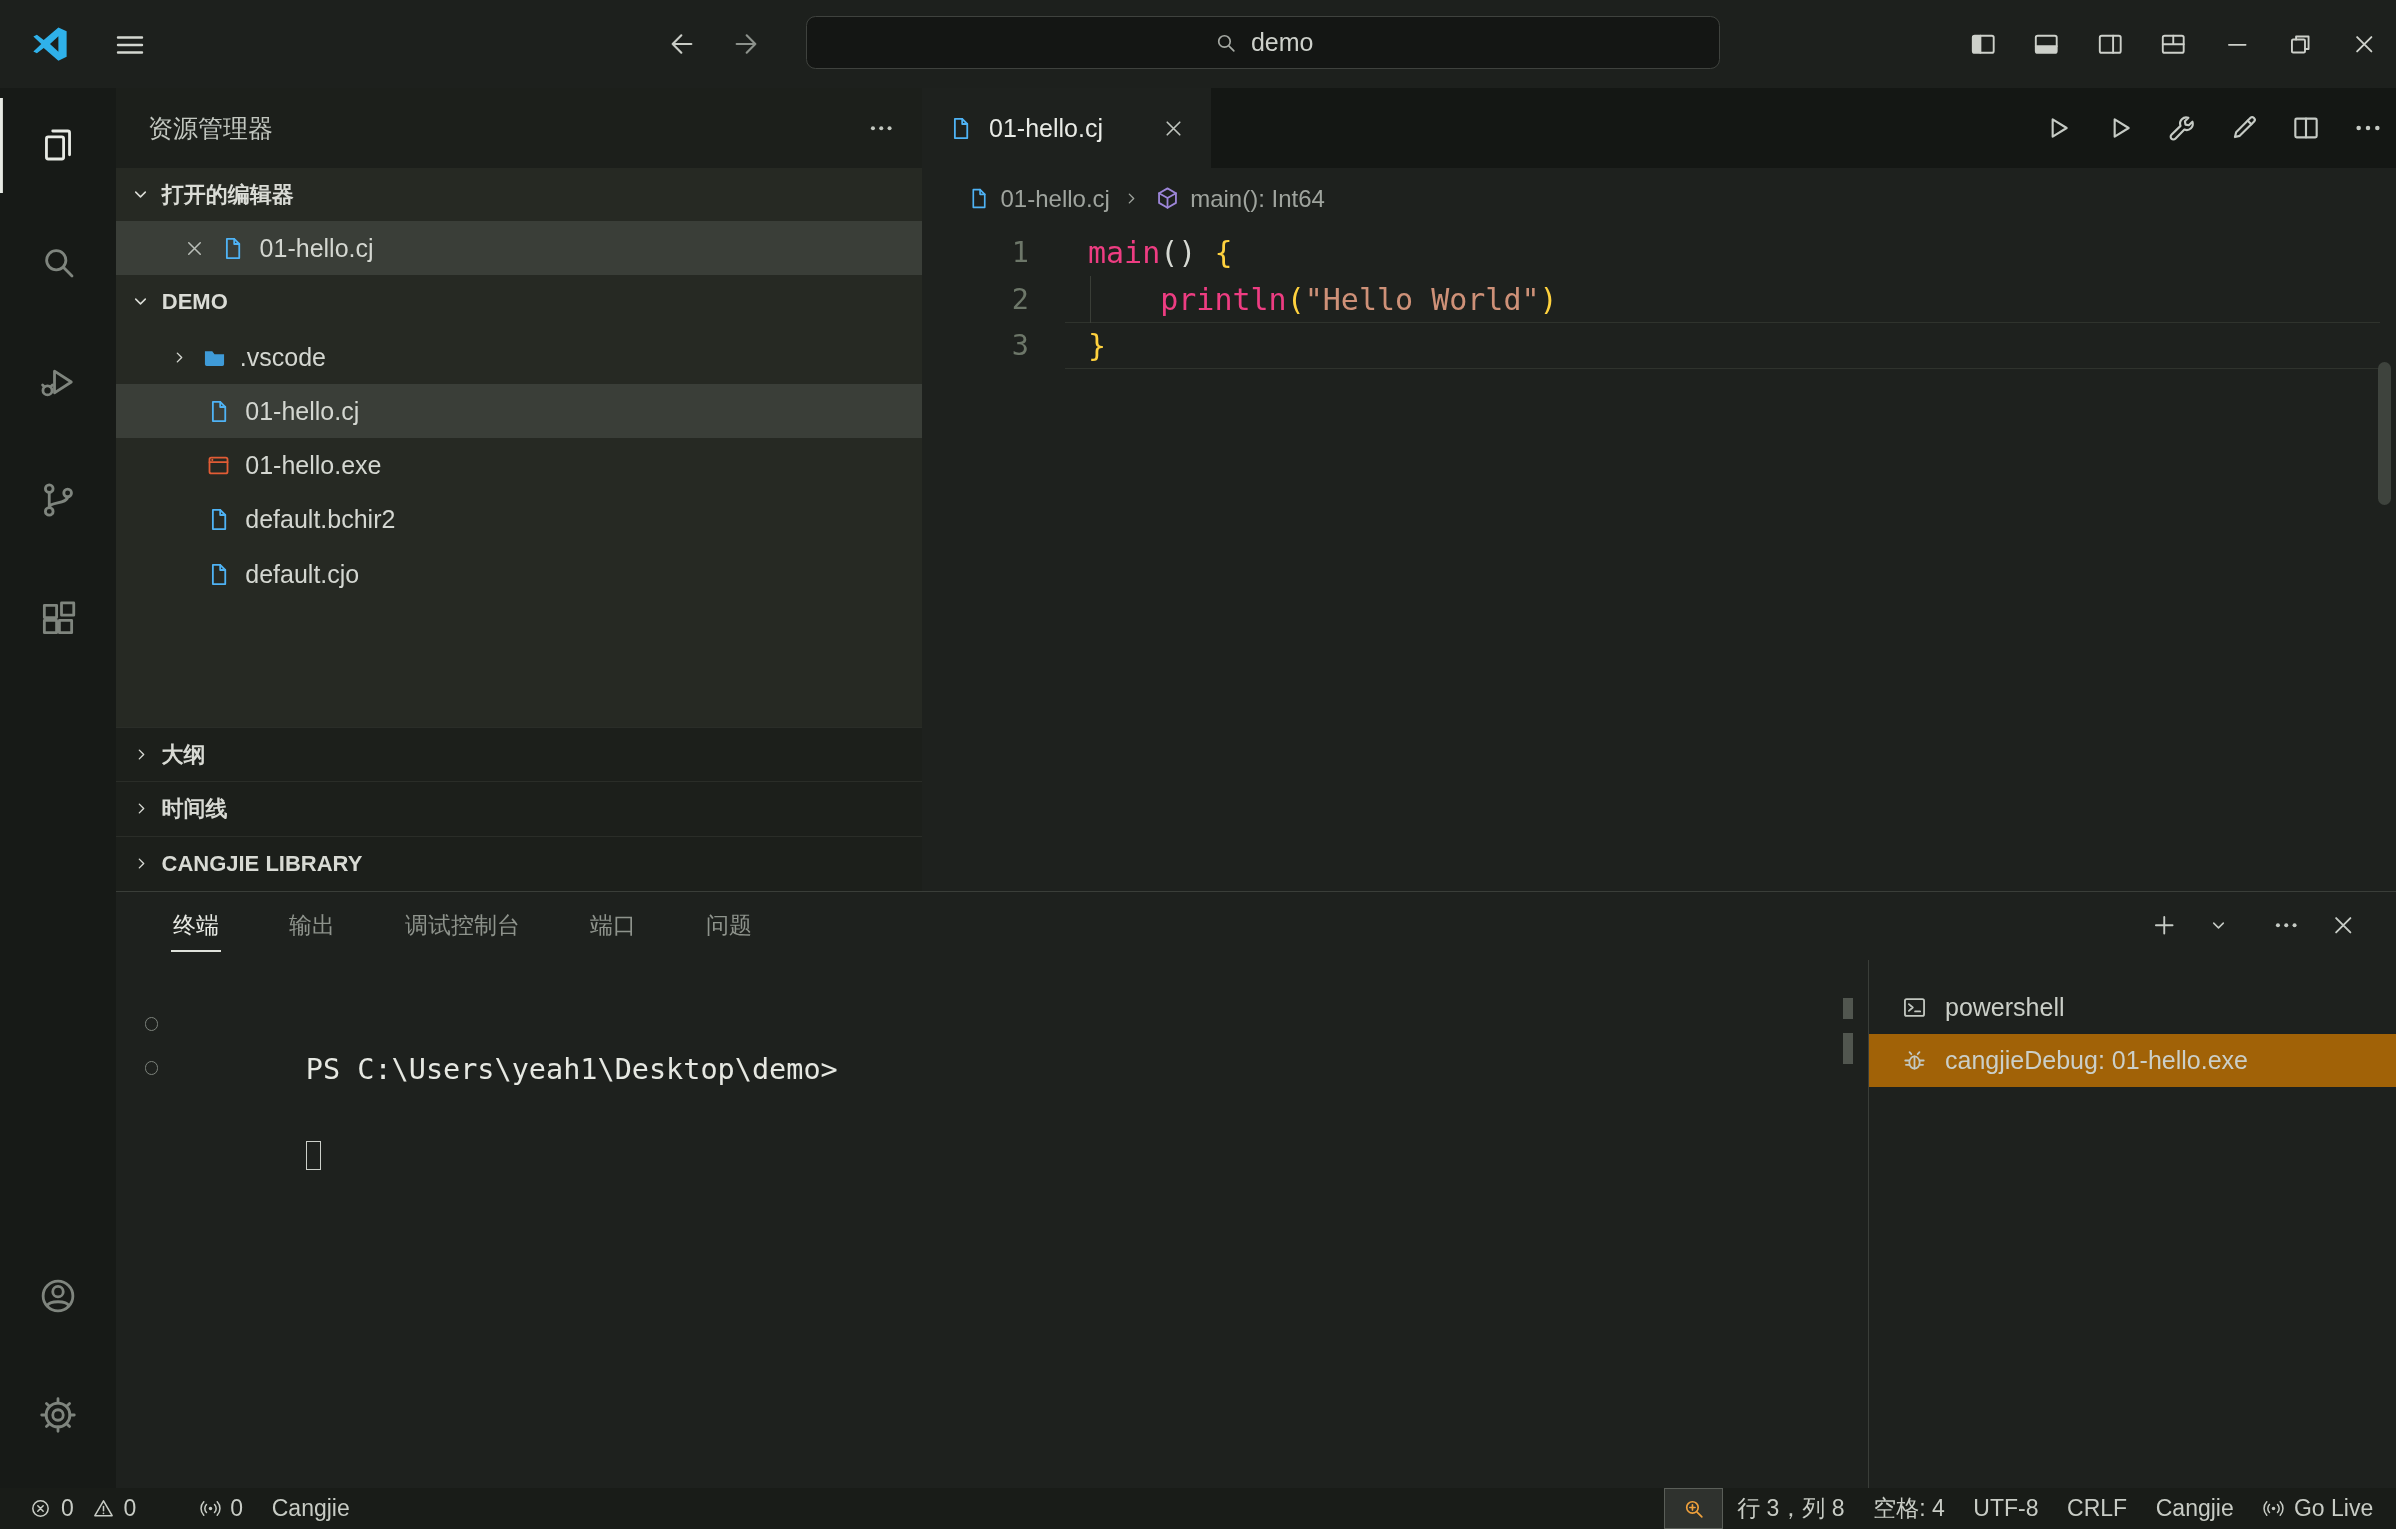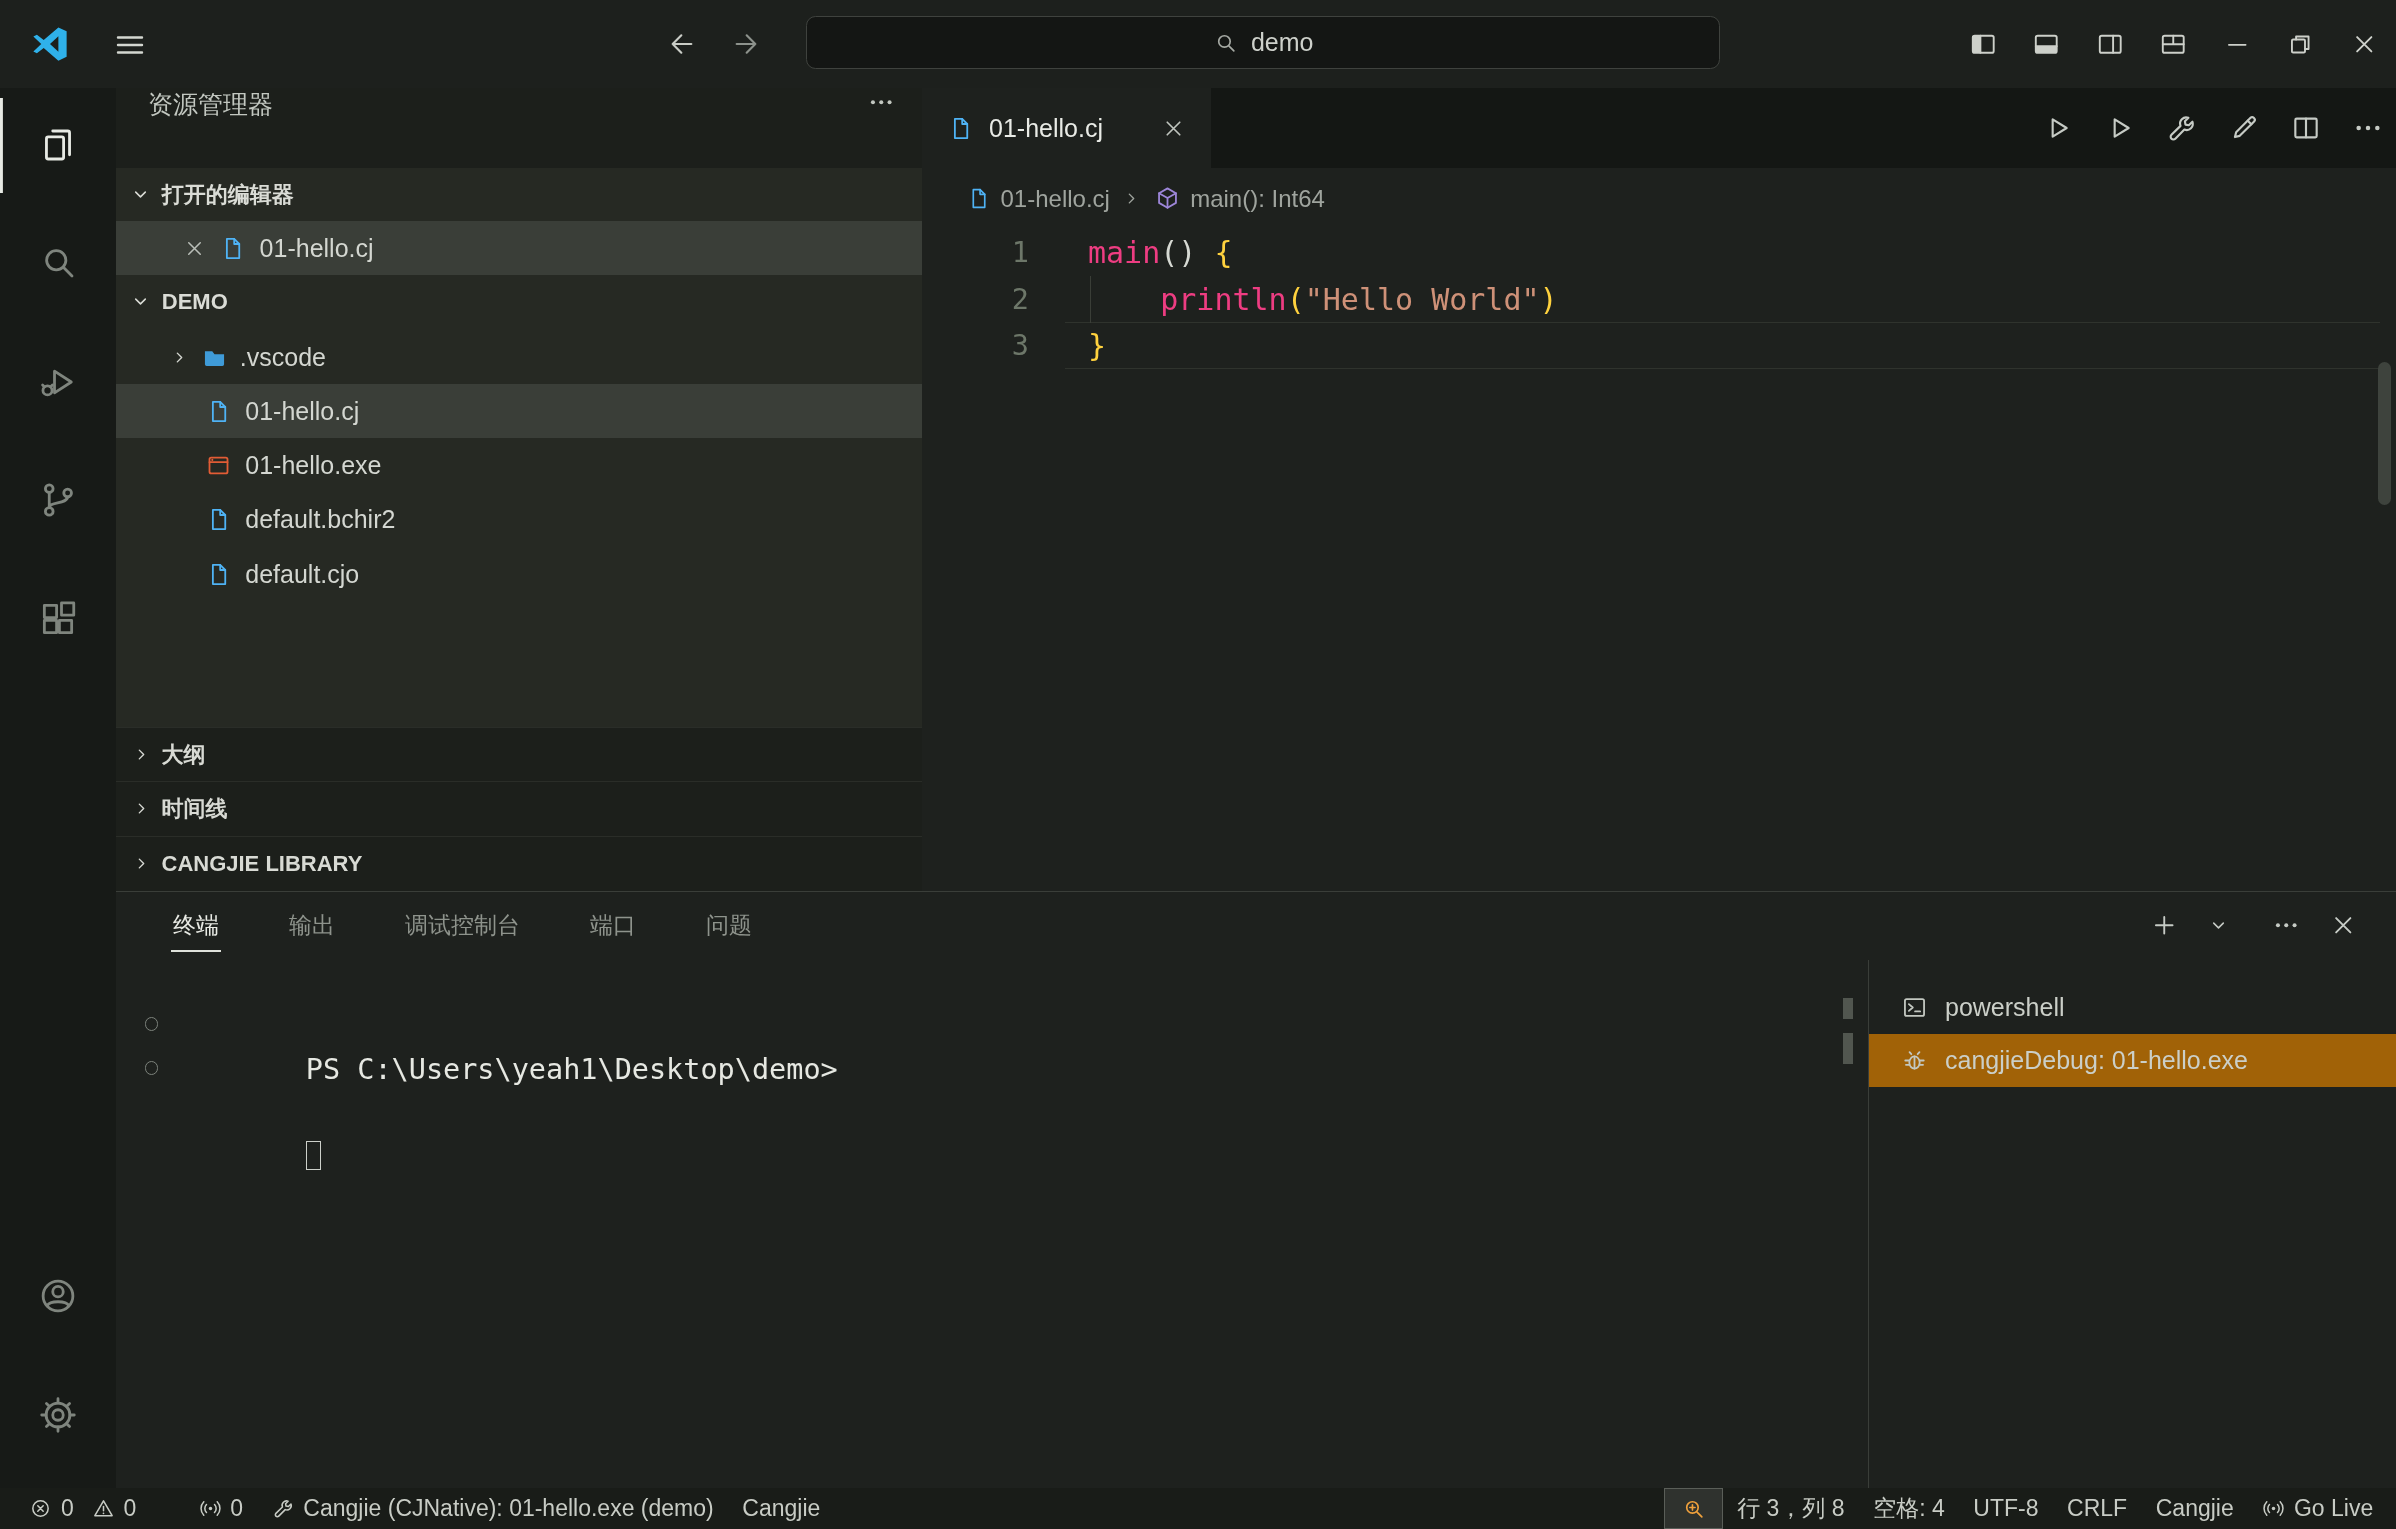--- a/index.html
+++ b/index.html
@@ -27,21 +27,21 @@
   .tb-right span{cursor:pointer}
 
   
   .activitybar{position:absolute;left:0;top:88px;width:116px;height:1400px;background:#171a17}
   .ab{position:absolute;left:0;width:116px;height:95px;display:flex;align-items:center;justify-content:center;
     color:#7f857e;cursor:pointer}
   .ab.active{color:#e7eae4;box-shadow:inset 2.9px 0 0 #e7eae4}
 
   
   .sidebar{position:absolute;left:116px;top:88px;width:806px;height:803px;background:#1c1f1b}
-  .sb-title{position:absolute;left:32px;right:27px;top:0;height:80px;display:flex;
+  .sb-title{position:absolute;left:32px;right:27px;top:0;height:80px;display:flex;align-items:center;
     color:#c2c7c0;font-size:25px}
   .sb-title .more{margin-left:auto;color:#c2c7c0;cursor:pointer}
   .treebox{position:absolute;left:0;top:80px;width:806px;height:559px;background:#262923}
   .sec-hdr{position:absolute;left:0;width:806px;height:53px;display:flex;align-items:center;padding-left:13.3px;
     gap:9.5px;font-size:22px;font-weight:bold;color:#dadcd6;box-sizing:border-box;cursor:pointer}
   .row{position:absolute;left:0;width:806px;height:54px;display:flex;align-items:center;gap:13.3px;
     box-sizing:border-box;font-size:25px;color:#d4d7d1;cursor:pointer}
   .row.sel{background:#3a3e38}
   .oe-row{padding-left:67px}
   .dir-row{padding-left:53px;gap:11.4px}
@@ -658,28 +658,20 @@
       </span>
       <span class="sbi sb-broadcast">
         <span>
             <svg class="ic i24" viewBox="0 0 24 24" width="23" height="23">
               <use href="#sym-broadcast"></use>
             </svg>
           </span>
         <span>0</span>
       </span>
       <span class="sbi">
-        <span>
-            <svg class="ic i24" viewBox="0 0 24 24" width="23" height="23">
-              <use href="#sym-wrench"></use>
-            </svg>
-          </span>
-        <span>Cangjie (CJNative): 01-hello.exe (demo)</span>
-      </span>
-      <span class="sbi">
         <span>Cangjie</span>
       </span>
     </div>
     <div class="sb-r">
       <span class="zoombtn">
         <span>
             <svg class="ic i26" viewBox="0 0 26 26" width="25" height="25">
               <use href="#sym-zoom"></use>
             </svg>
           </span>

